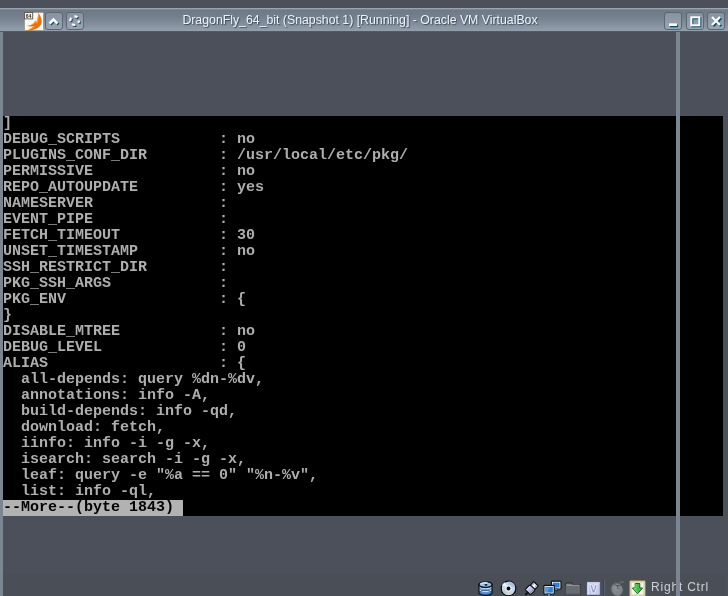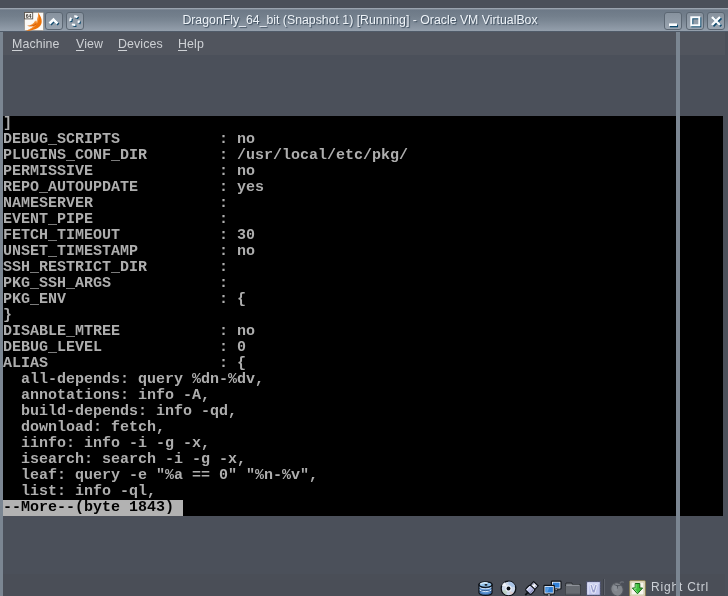--- a/index.html
+++ b/index.html
@@ -76,26 +76,20 @@
         <rect x="5.3" y="5.3" width="8" height="8" fill="none" stroke="#0e4a6e" stroke-width="2"></rect>
         <rect x="4.3" y="4.3" width="8" height="8" fill="none" stroke="#fafdff" stroke-width="2"></rect>
       </svg>
     </div>
     <div class="tbtn" style="left:707px">
       <svg width="16" height="16" viewBox="0 0 16 16" style="position:absolute;left:0;top:0">
         <path d="M5.2,5.2 L13.2,13.2 M13.2,5.2 L5.2,13.2" fill="none" stroke="#0e4a6e" stroke-width="2.4"></path>
         <path d="M4,4 L12,12 M12,4 L4,12" fill="none" stroke="#fafdff" stroke-width="2.4"></path>
       </svg>
     </div>
-  </div>
-  <div id="menubar">
-    <span class="mi" style="left:9px"><u>M</u>achine</span>
-    <span class="mi" style="left:73px"><u>V</u>iew</span>
-    <span class="mi" style="left:115px"><u>D</u>evices</span>
-    <span class="mi" style="left:175px"><u>H</u>elp</span>
   </div>
   <div id="central">
     <div id="screen">
       <div id="term">]
 DEBUG_SCRIPTS           : no
 PLUGINS_CONF_DIR        : /usr/local/etc/pkg/
 PERMISSIVE              : no
 REPO_AUTOUPDATE         : yes
 NAMESERVER              :
 EVENT_PIPE              :

